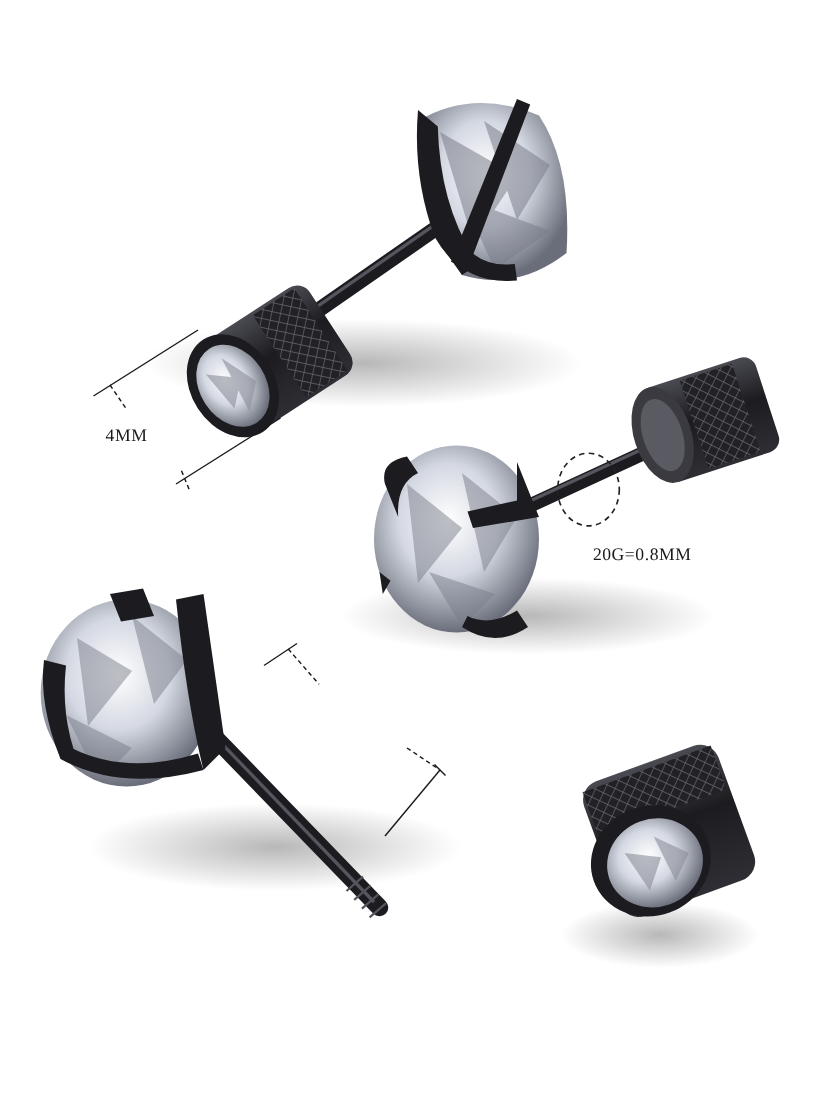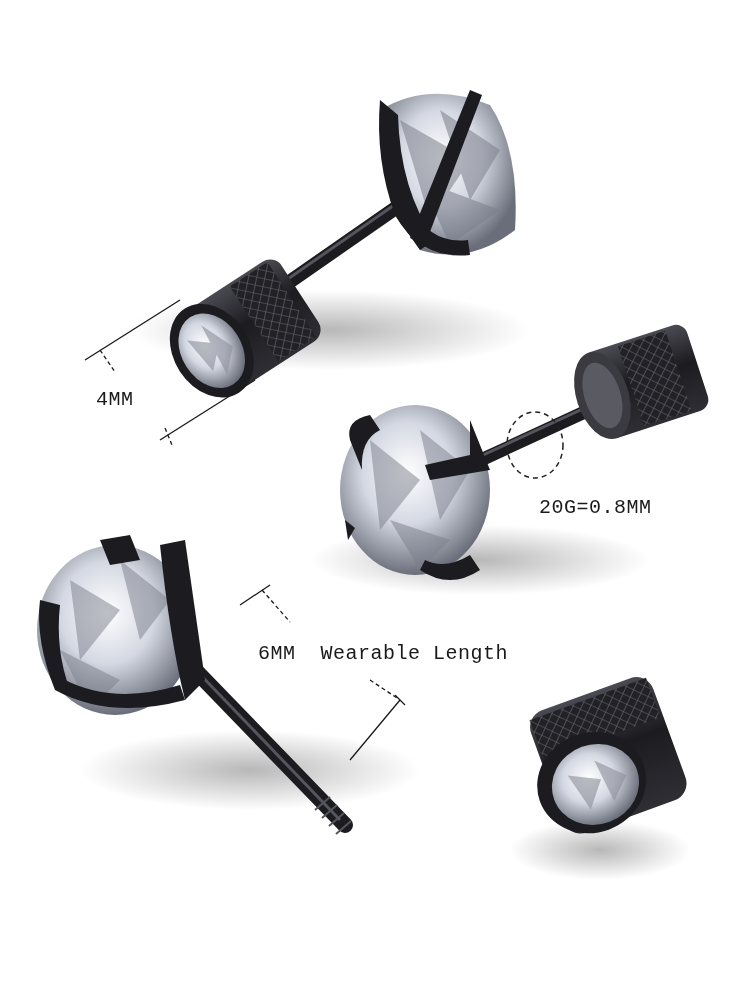--- a/index.html
+++ b/index.html
@@ -1,18 +1,18 @@
 <!DOCTYPE html>
 <html><head>
 <meta charset="utf-8">
 <style>
   html,body{margin:0;padding:0;background:#ffffff;}
   body{width:750px;height:999px;position:relative;overflow:hidden;font-family:"Liberation Sans",sans-serif;}
   .stage{position:absolute;left:0;top:0;width:750px;height:999px;}
-  .label{position:absolute;color:#1a1a1a;font-family:Liberation Mono, monospace;font-size:20px;letter-spacing:0.5px;white-space:pre;}
+  .label{position:absolute;color:#1a1a1a;font-family:Liberation Serif, serif;font-size:16px;letter-spacing:0.5px;white-space:pre;}
   svg{position:absolute;left:0;top:0;}
 </style>
 </head>
 <body>
 
 <div class="stage">
 <svg width="750" height="999" viewBox="0 0 750 999">
   <defs>
     <radialGradient id="shadow" cx="50%" cy="50%" r="50%">
       <stop offset="0%" stop-color="#000" stop-opacity="0.28"></stop>
@@ -121,14 +121,13 @@
     <line x1="240" y1="605" x2="270" y2="585"></line>
     <line x1="262" y1="590" x2="290" y2="622" stroke-dasharray="4,3"></line>
     <line x1="370" y1="680" x2="400" y2="700" stroke-dasharray="4,3"></line>
     <line x1="395" y1="695" x2="405" y2="705"></line>
     <line x1="400" y1="700" x2="350" y2="760"></line>
   </g>
 </svg>
 
 <div class="label" style="left:96px;top:388px;">4MM</div>
 <div class="label" style="left:539px;top:496px;">20G=0.8MM</div>
-<div class="label" style="left:258px;top:642px;">6MM  Wearable Length</div>
 </div>
 
 </body></html>

